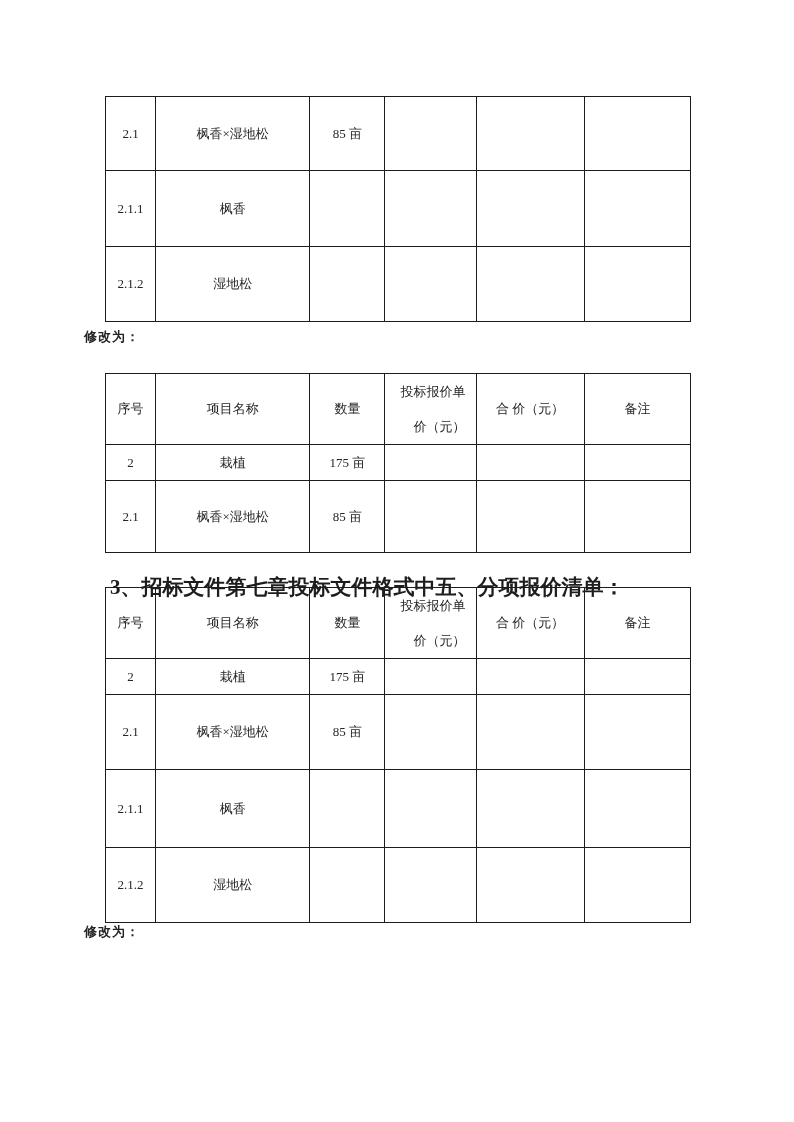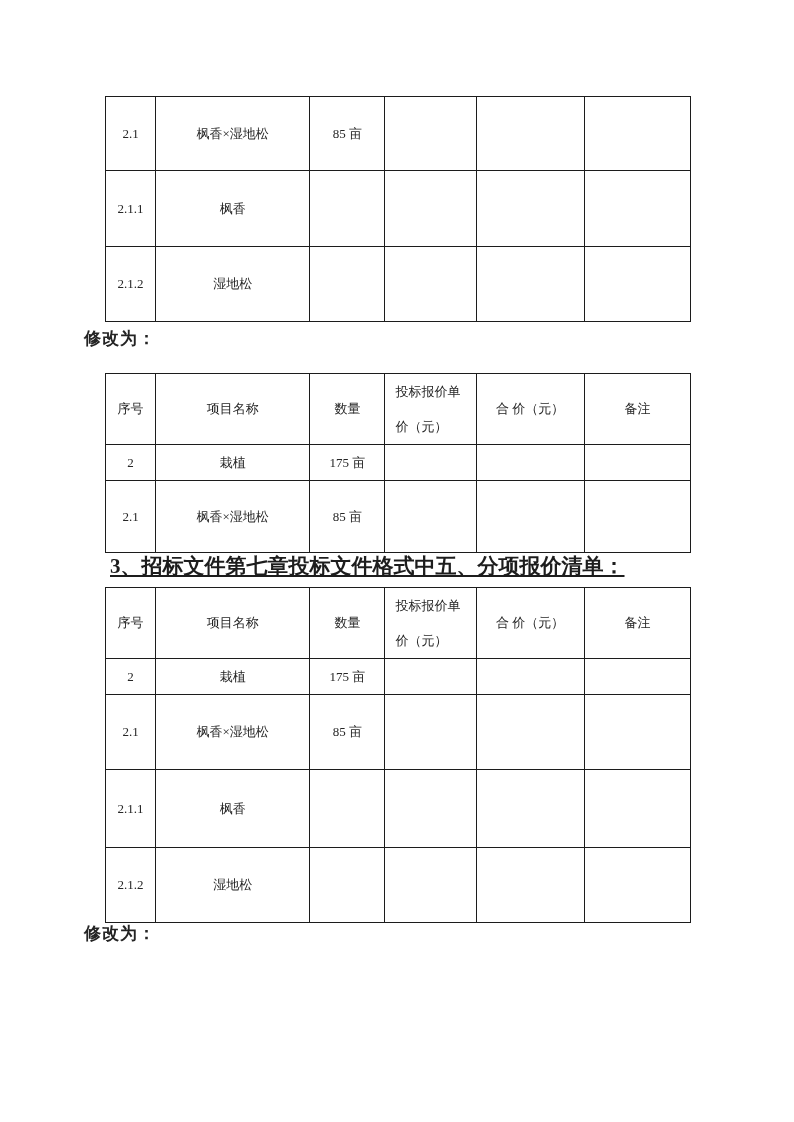--- a/index.html
+++ b/index.html
@@ -30,44 +30,44 @@
     font-size: 13px;
     padding: 0 2px;
     overflow: hidden;
     color: #262626;
   }
   .b { font-weight: normal; }
   .two-line {
     display: inline-block;
     width: 5.4em;
     line-height: 35px;
-    text-align: left;
+    text-align: right;
   }
   .modify-label {
     position: absolute;
     left: 84px;
-    font-size: 17px;
+    font-size: 13px;
     font-weight: bold;
     color: #242424;
     line-height: 1.2;
     letter-spacing: 1px;
   }
   .section-heading {
     position: absolute;
     left: 110px;
     font-size: 21px;
     font-weight: bold;
     color: #1d1d1d;
     line-height: 1.3;
     white-space: nowrap;
   }
   .t1 { top: 96px; }
   .m1 { top: 329px; }
   .t2 { top: 373px; }
-  .h3 { top: 553px; text-decoration: underline; }
+  .h3 { top: 574px; }
   .t3 { top: 587px; }
   .m2 { top: 924px; }
 </style>
 </head>
 <body>
 
 <div class="page">
 
   <table class="doc-table t1">
     <colgroup>

